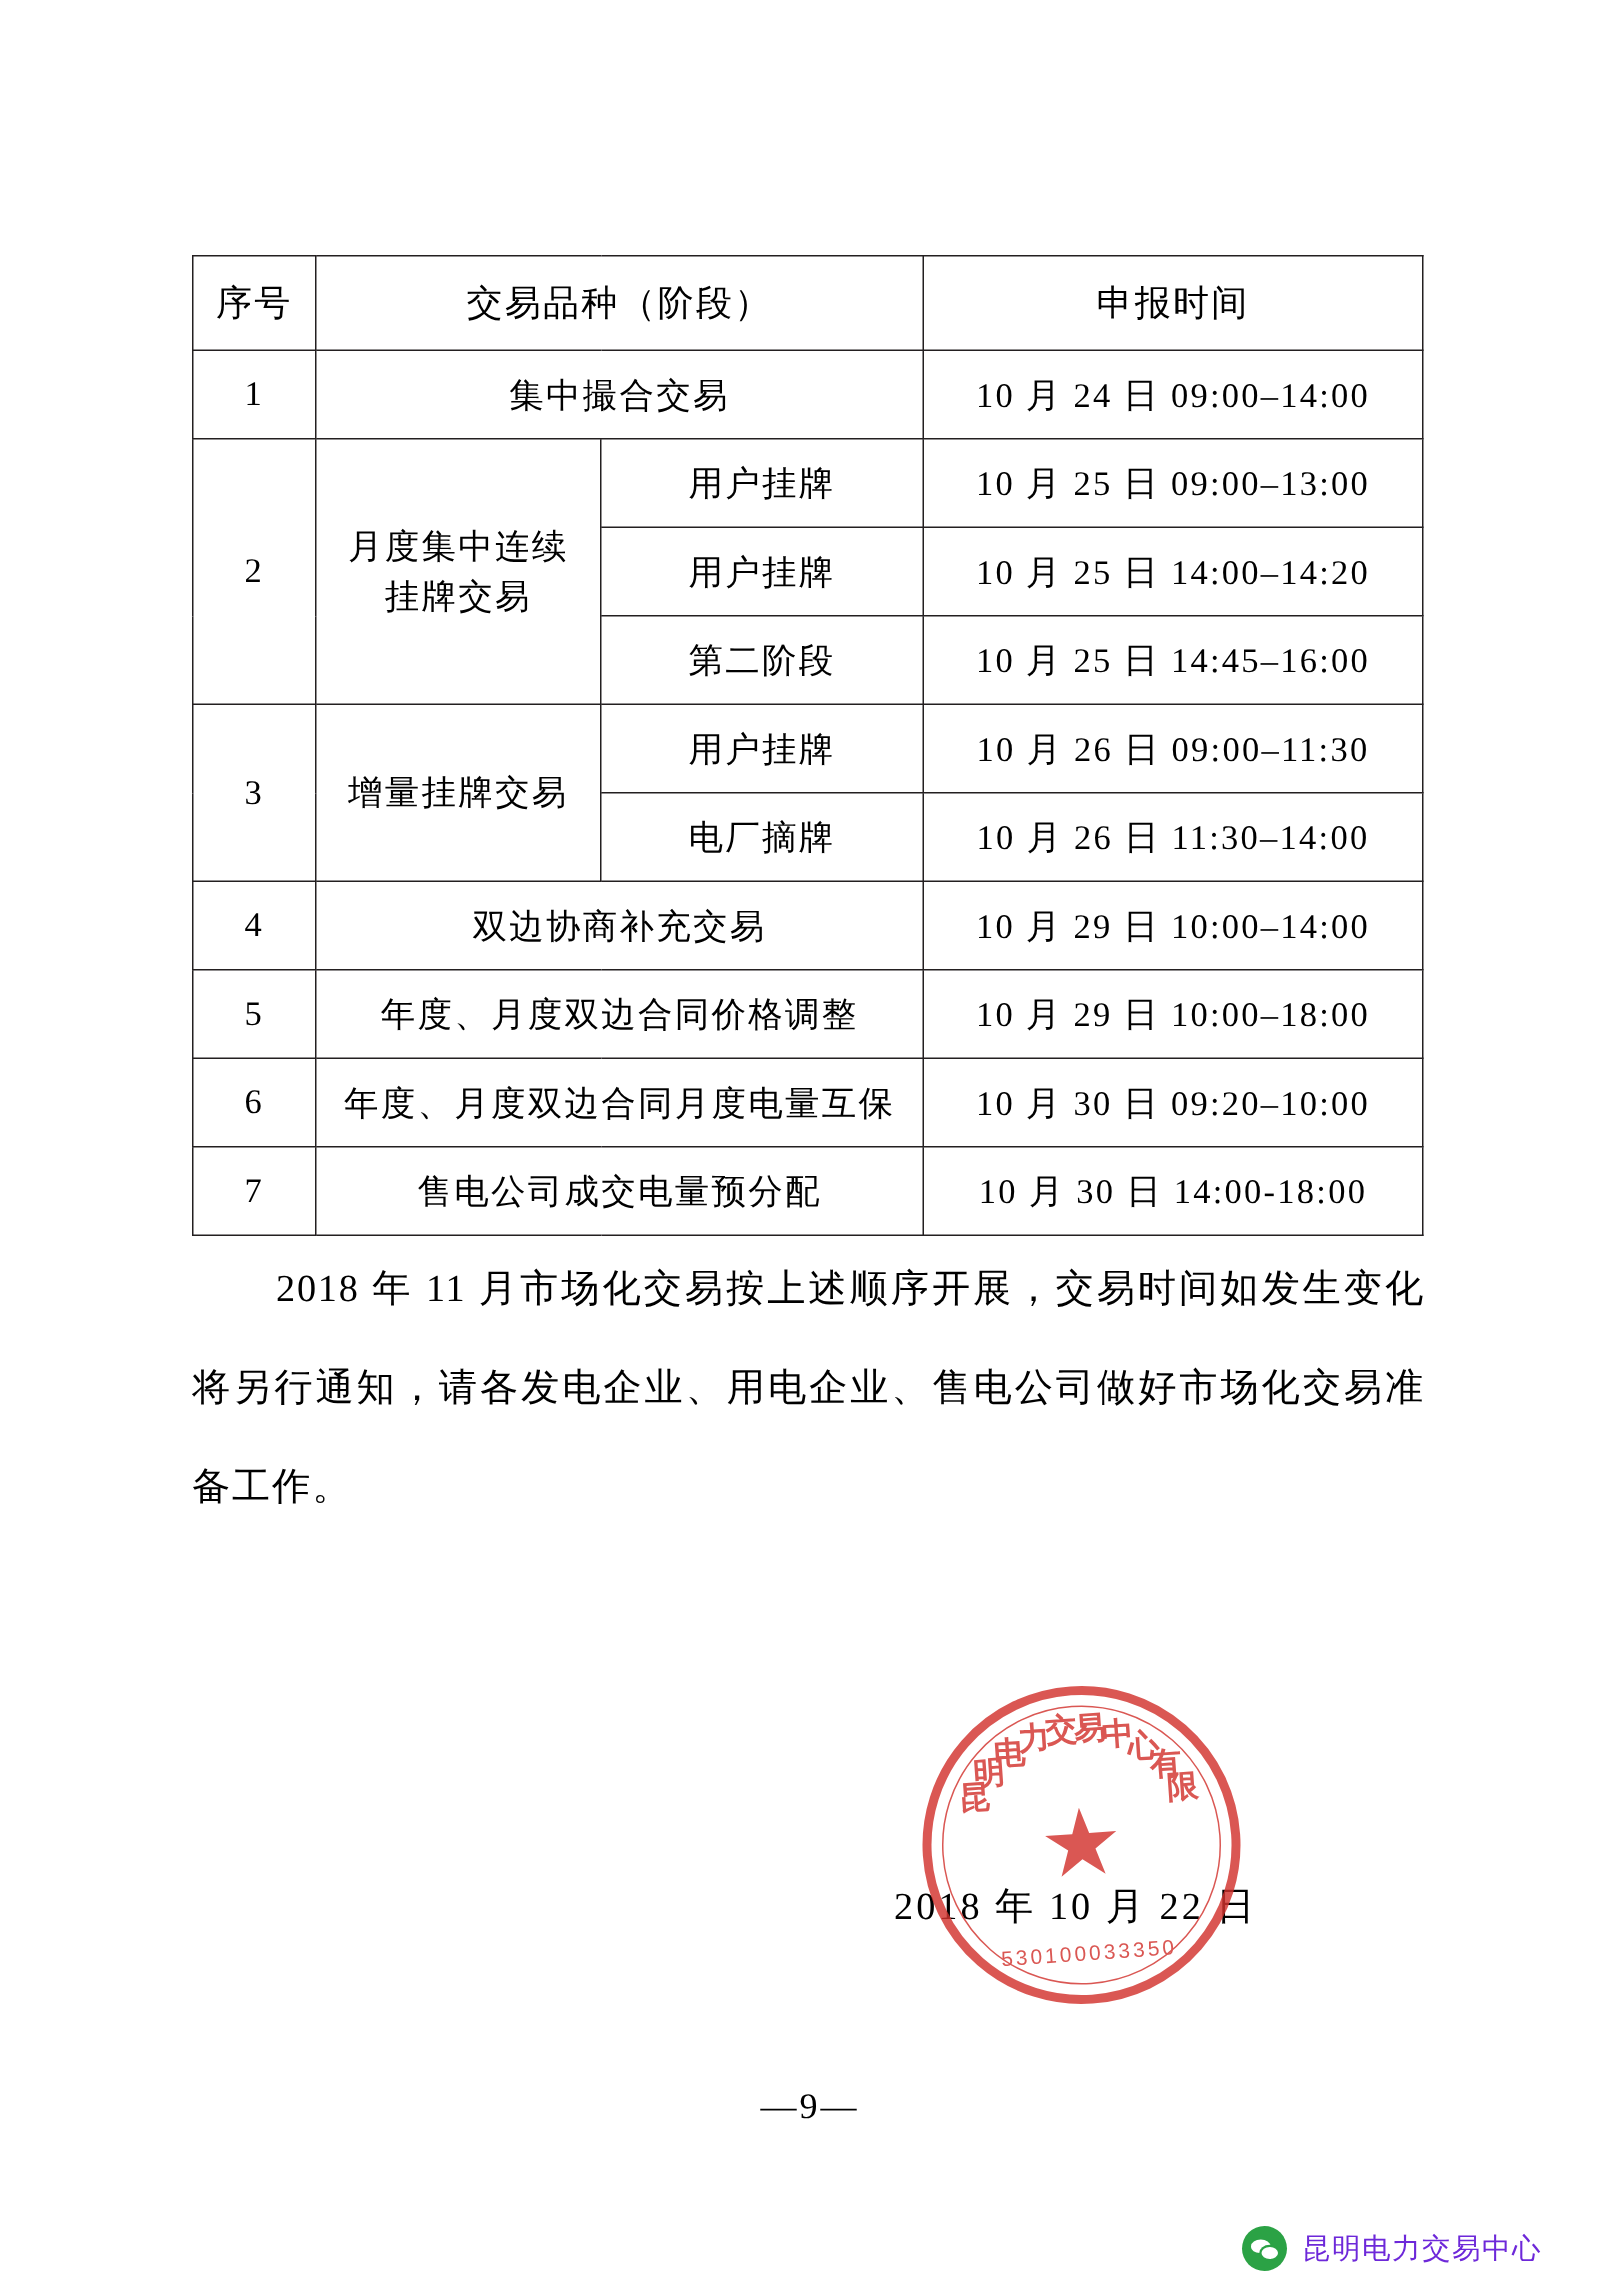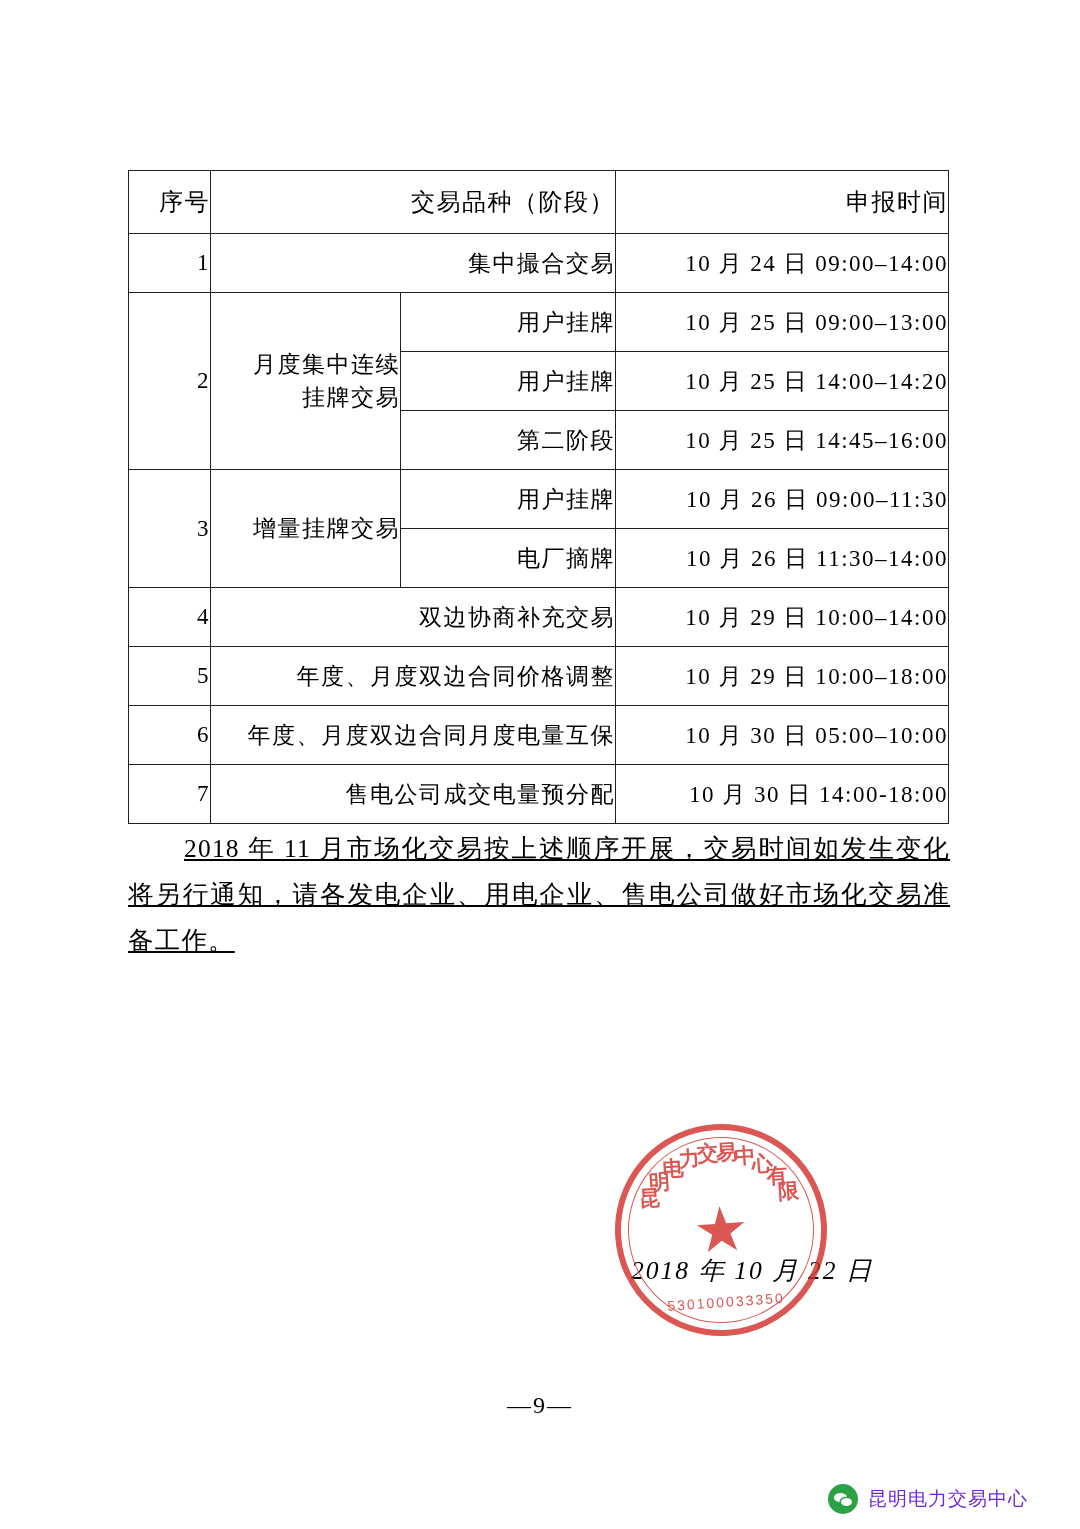--- a/index.html
+++ b/index.html
@@ -29,21 +29,21 @@
     top: 170px;
     width: 820px;
   }
   table.sched {
     border-collapse: collapse;
     width: 820px;
     table-layout: fixed;
   }
   table.sched td, table.sched th {
     border: 1.5px solid #231f20;
-    text-align: right;
+    text-align: center;
     vertical-align: middle;
     font-size: 23px;
     font-family: "Liberation Serif", "DejaVu Serif", serif;
     letter-spacing: 1.5px;
     padding: 0;
     height: 58px;
     font-weight: normal;
   }
   table.sched th {
     height: 62px;
@@ -65,38 +65,37 @@
     font-size: 23px;
     letter-spacing: 1px;
   }
 
   
   .para {
     position: absolute;
     left: 128px;
     width: 822px;
     font-size: 25.5px;
-    line-height: 46px;
+    line-height: 66px;
     letter-spacing: 1.2px;
     text-align: justify;
     text-justify: inter-ideograph;
-    text-decoration: underline;
   }
   .para .indent { display: inline-block; width: 56px; }
   #para1 { top: 826px; }
   #para2 { top: 1000px; }
 
   
   .sig {
     position: absolute;
     font-size: 25.5px;
     letter-spacing: 1.5px;
   }
   #sig-org  { left: 505px; top: 1198px; }
-  #sig-date { left: 631px; top: 1253px; letter-spacing: 2px; font-style: italic; }
+  #sig-date { left: 596px; top: 1253px; letter-spacing: 2px; }
 
   
   .seal {
     position: absolute;
     left: 615px;
     top: 1124px;
     width: 212px;
     height: 212px;
     border-radius: 50%;
     border: 6px solid #d2332e;
@@ -264,21 +263,21 @@
           <td class="time">10 月 29 日 10:00–14:00</td>
         </tr>
         <tr>
           <td>5</td>
           <td colspan="2" class="wide-label">年度、月度双边合同价格调整</td>
           <td class="time">10 月 29 日 10:00–18:00</td>
         </tr>
         <tr>
           <td>6</td>
           <td colspan="2" class="wide-label">年度、月度双边合同月度电量互保</td>
-          <td class="time">10 月 30 日 05:00–10:00</td>
+          <td class="time">10 月 30 日 09:20–10:00</td>
         </tr>
         <tr>
           <td>7</td>
           <td colspan="2" class="wide-label">售电公司成交电量预分配</td>
           <td class="time">10 月 30 日 14:00-18:00</td>
         </tr>
       </tbody>
     </table>
   </div>
 

